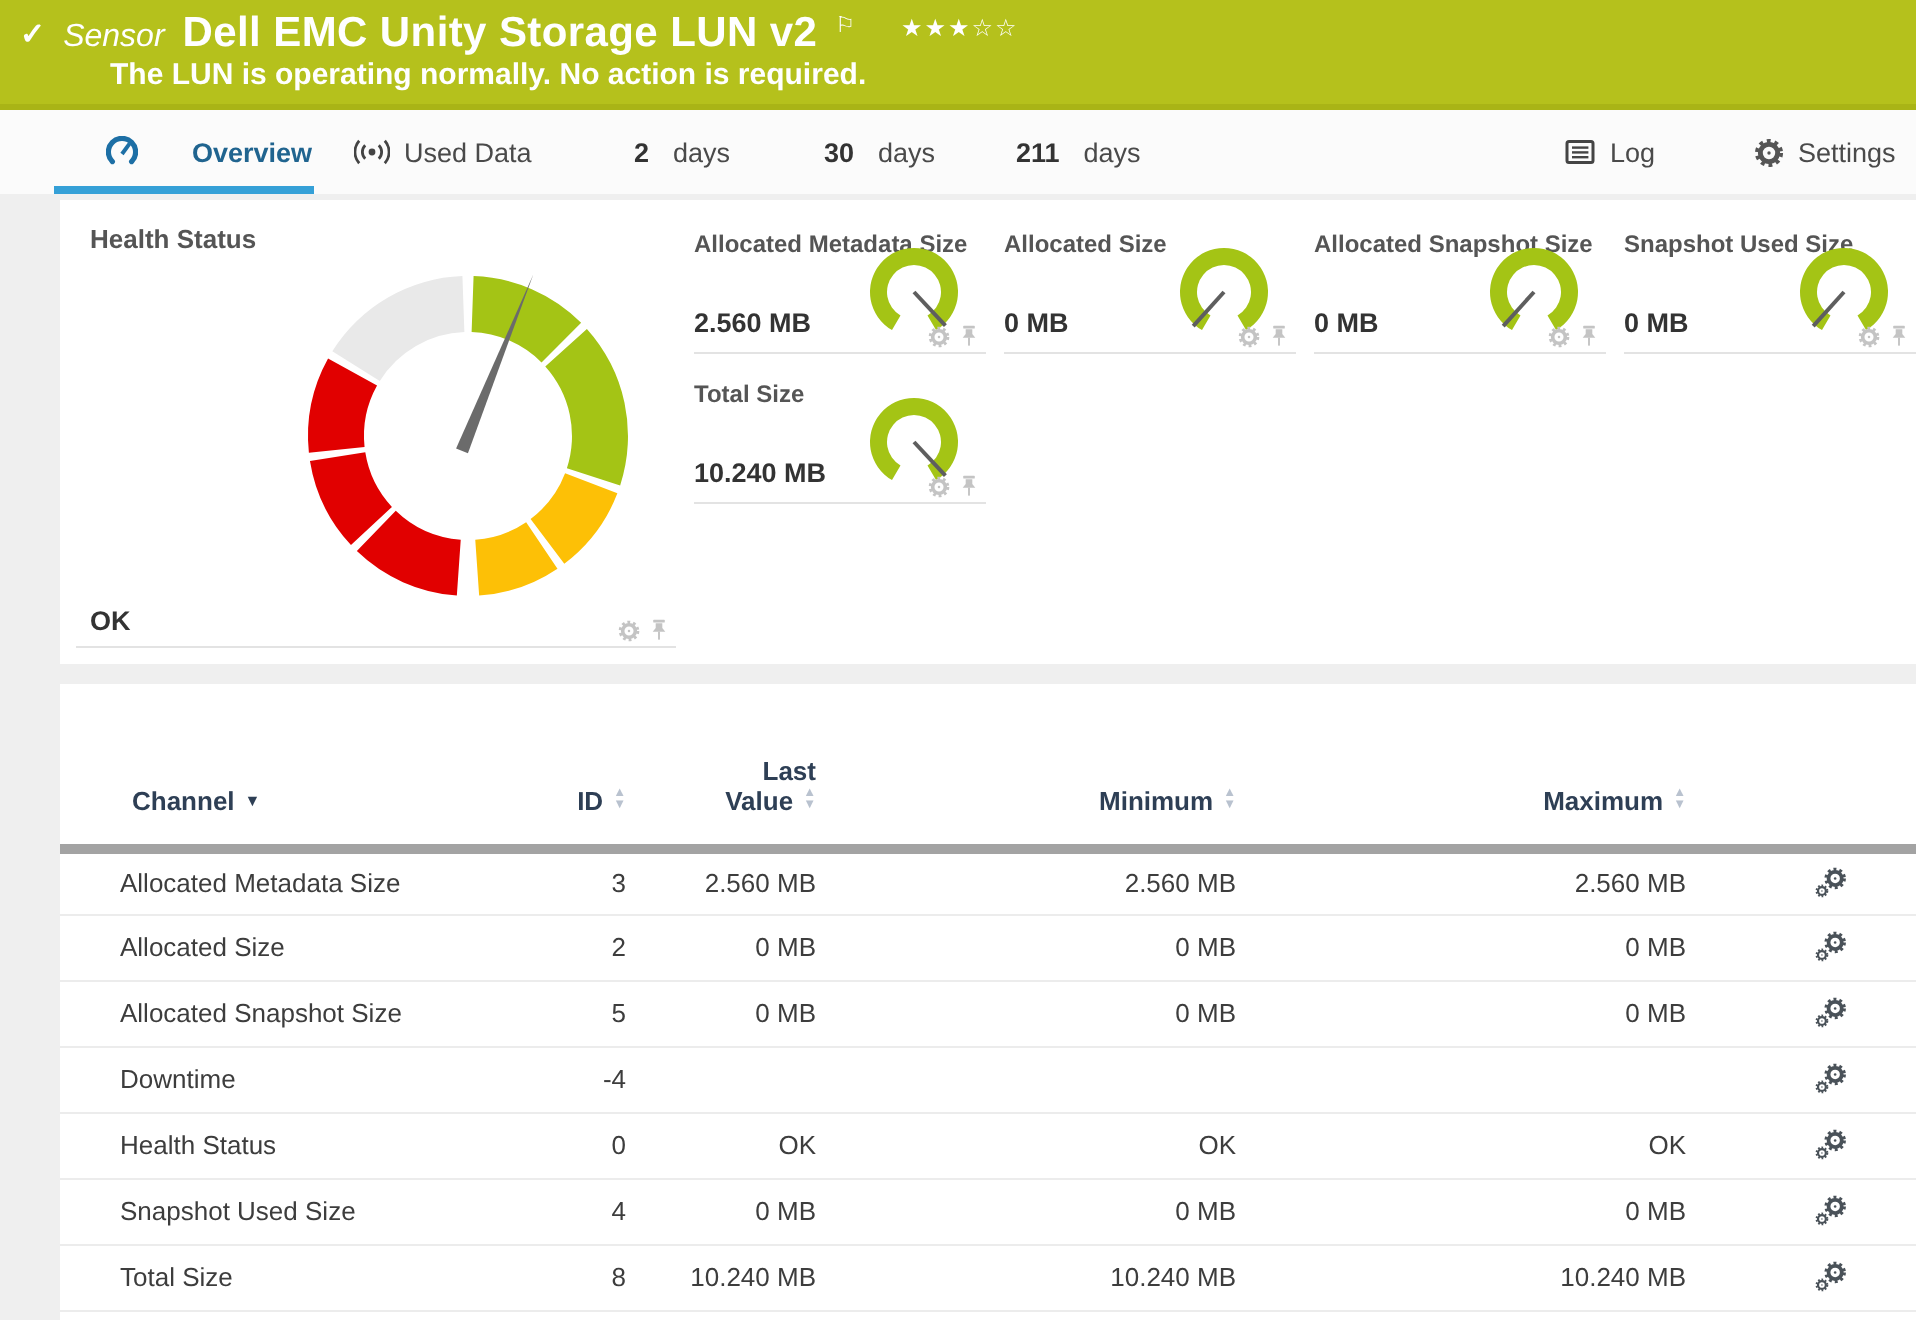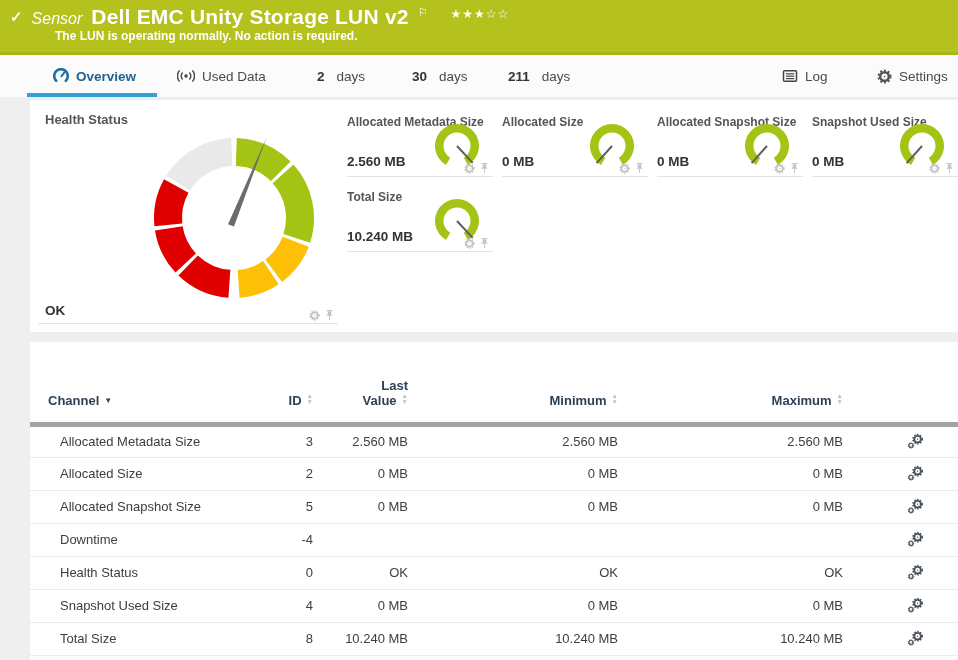--- a/index.html
+++ b/index.html
@@ -10,27 +10,27 @@
   }
   
   .topbar { position:absolute; left:0; top:0; width:958px; height:55px;
     background:#b5c11c; box-shadow:inset 0 -3px 0 #a9b416; }
   .titlerow { position:absolute; left:10px; top:5px; display:flex; align-items:baseline; gap:9px; color:#fff; }
   .check { font-size:15px; font-weight:bold; align-self:center; }
   .kind { font-style:italic; font-size:16px; }
   .sensor-title { font-weight:bold; font-size:21px; letter-spacing:0.2px;text-align:right; }
   .flag { font-size:11px; align-self:flex-start; margin-top:1px; }
   .stars { font-size:12px; letter-spacing:1px; align-self:flex-start; margin-top:2px; margin-left:14px; color:#fff; }
-  .message { position:absolute; left:55px; top:29px; font-size:12px; font-weight:bold; color:#fff; }
+  .message { position:absolute; left:55px; top:29px; font-size:15px; font-weight:bold; color:#fff; }
   
   .tabbar { position:absolute; left:0; top:55px; width:958px; height:42px; background:#fbfbfb; }
   .tab { position:absolute; top:0; height:42px; display:flex; align-items:center; gap:7px;
     font-size:13.5px; color:#4a4a4a; cursor:pointer; }
   .tab .tnum { font-weight:bold; color:#333; margin-right:5px; }
-  .tab.active .tlabel { color:#20648f; font-weight:bold; }
+  .tab.active .tlabel { color:#20648f; font-weight:bold;margin-left:20px; }
   .tab.active::after { content:""; position:absolute; left:-26px; bottom:0; width:130px; height:4px; background:#35a0d7; }
   .ticon { flex:0 0 auto; }
   
   .panel1 { position:absolute; left:30px; top:100px; width:928px; height:232px; background:#fff; }
   .panel2 { position:absolute; left:30px; top:342px; width:928px; height:318px; background:#fff; }
   
   .health { position:absolute; left:8px; top:8px; width:300px; height:216px; border-bottom:1px solid #e3e3e3; }
   .health-label { position:absolute; left:7px; top:4px; font-size:13px; font-weight:bold; color:#555; }
   .health-value { position:absolute; left:7px; bottom:5px; font-size:13.5px; font-weight:bold; color:#333; }
   .big { position:absolute; left:108px; top:22px; width:176px; height:176px; }
@@ -40,21 +40,21 @@
   .tile.p1 { left:317px; top:15px; } .tile.p2 { left:472px; top:15px; }
   .tile.p3 { left:627px; top:15px; } .tile.p4 { left:782px; top:15px; }
   .tile.p5 { left:317px; top:90px; }
   .tile-label { position:absolute; left:0; top:0; font-size:12px; font-weight:bold; color:#555; white-space:nowrap; }
   .tile-value { position:absolute; left:0; bottom:7px; font-size:13.5px; font-weight:bold; color:#333; }
   .mini { position:absolute; left:84px; top:5px; width:52px; height:52px; }
   
   table { position:absolute; left:0; top:0; width:928px; border-collapse:collapse; table-layout:fixed; }
   thead th { height:82px; vertical-align:bottom; padding:0 2px 14px 2px; font-size:13px; font-weight:bold;
     color:#2e3f55; border-bottom:5px solid #a3a3a3; cursor:pointer; }
-  thead th.ch { text-align:left; padding-left:18px; }
+  thead th.ch { text-align:left; padding-left:36px; }
   thead th.num { text-align:right; }
   tbody td { height:33px; font-size:13px; color:#3d3d3d; padding:0 2px; border-bottom:1px solid #ececec; }
   tbody td.ch { padding-left:30px; }
   tbody td.num { text-align:right; }
   td.gc, th.gc { text-align:center; padding-left:30px; }
   .caret { font-size:8px; color:#2e3f55; margin-left:5px; vertical-align:2px; }
   .sort { display:inline-block; margin-left:5px; vertical-align:1px; line-height:0; }
   .sort i { display:block; font-style:normal; font-size:6.5px; line-height:5.5px; color:#b9c2cf; text-align:center; }
   .ico-gears { color:#4a5259; vertical-align:middle; }
   .icon11 { display:block; }

